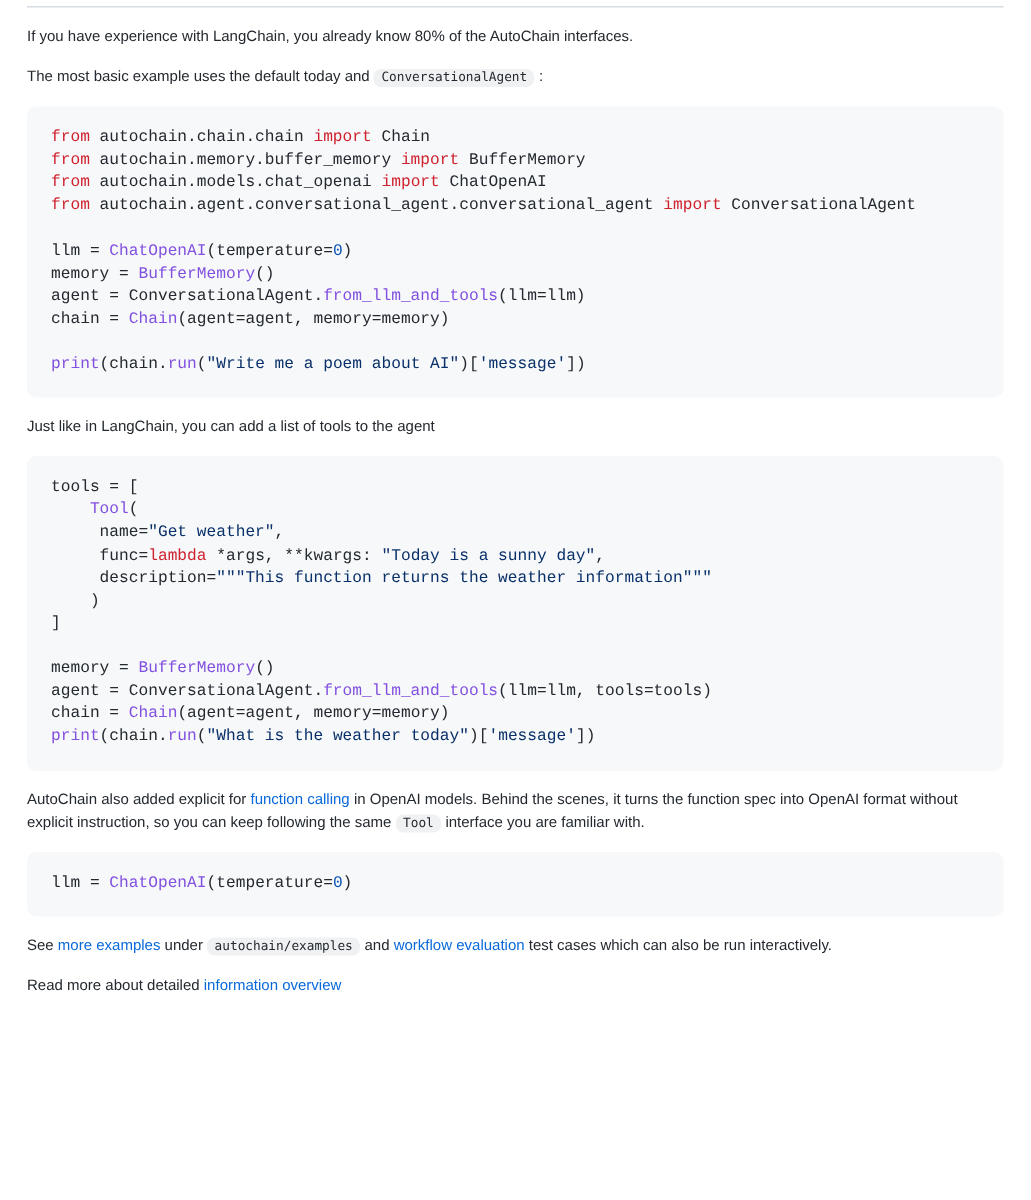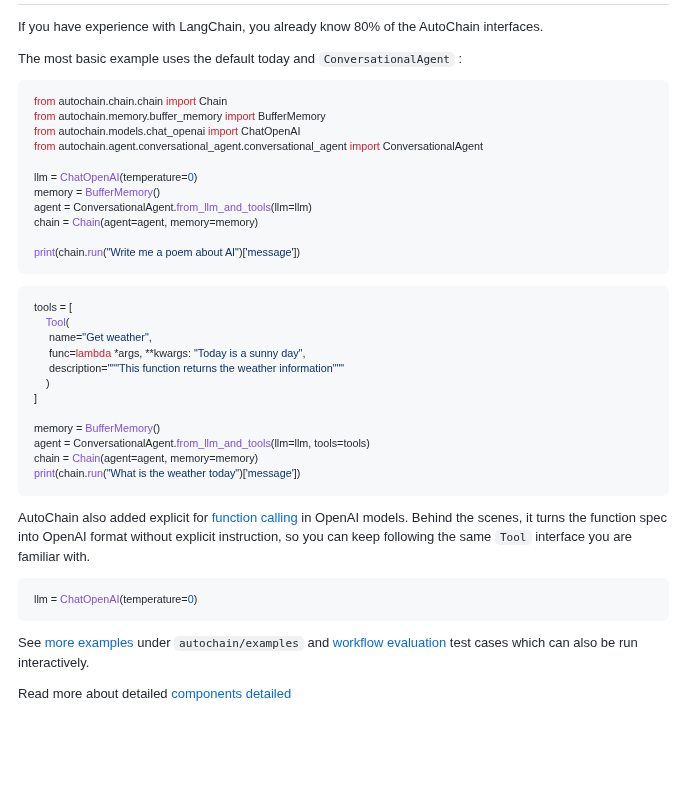--- a/index.html
+++ b/index.html
@@ -29,21 +29,21 @@
   .page {
     width: 687px;
     padding: 0 18px 8px 18px;
   }
   hr.top-divider {
     border: 0;
     border-top: 1px solid var(--c-divider);
     margin: 4px 0 0 0;
   }
   p.md-p {
-    font-size: 13px;
+    font-size: 10px;
     line-height: 1.5;
     margin: 12px 0;
     color: var(--c-text);
   }
   a.md-link {
     color: var(--c-link);
     text-decoration: none;
     cursor: pointer;
   }
   code.inline-code {
@@ -56,21 +56,21 @@
     white-space: nowrap;
   }
   pre.code-block {
     background: var(--c-codebg);
     border-radius: 6px;
     margin: 12px 0;
     padding: 14px 16px;
     overflow-x: auto;
   }
   pre.code-block code {
-    font-family: Liberation Sans, sans-serif;
+    font-family: Liberation Mono, monospace;
     font-size: 10.8px;
     line-height: 1.4;
     color: var(--c-text);
     display: block;
   }
   .code-line {
     min-height: 15.1px;
     white-space: pre;
   }
   .tok-k { color: var(--c-keyword); }
@@ -85,24 +85,25 @@
 
   <hr class="top-divider">
 
   <p class="md-p"><span>If you have experience with LangChain, you already know 80% of the AutoChain interfaces.</span></p>
 
 
   <p class="md-p"><span>The most basic example uses the default today and </span><code class="inline-code">ConversationalAgent</code><span> :</span></p>
 
   <pre class="code-block"><code><div class="code-line"><span class="tok-k">from</span><span> autochain.chain.chain </span><span class="tok-k">import</span><span> Chain</span></div><div class="code-line"><span class="tok-k">from</span><span> autochain.memory.buffer_memory </span><span class="tok-k">import</span><span> BufferMemory</span></div><div class="code-line"><span class="tok-k">from</span><span> autochain.models.chat_openai </span><span class="tok-k">import</span><span> ChatOpenAI</span></div><div class="code-line"><span class="tok-k">from</span><span> autochain.agent.conversational_agent.conversational_agent </span><span class="tok-k">import</span><span> ConversationalAgent</span></div><div class="code-line">&nbsp;</div><div class="code-line"><span>llm = </span><span class="tok-f">ChatOpenAI</span><span>(temperature=</span><span class="tok-n">0</span><span>)</span></div><div class="code-line"><span>memory = </span><span class="tok-f">BufferMemory</span><span>()</span></div><div class="code-line"><span>agent = ConversationalAgent.</span><span class="tok-f">from_llm_and_tools</span><span>(llm=llm)</span></div><div class="code-line"><span>chain = </span><span class="tok-f">Chain</span><span>(agent=agent, memory=memory)</span></div><div class="code-line">&nbsp;</div><div class="code-line"><span class="tok-f">print</span><span>(chain.</span><span class="tok-f">run</span><span>(</span><span class="tok-s">"Write me a poem about AI"</span><span>)[</span><span class="tok-s">'message'</span><span>])</span></div></code></pre>
 
+  <p class="md-p"><span>Just like in LangChain, you can add a list of tools to the agent</span></p>
 
   <pre class="code-block"><code><div class="code-line"><span>tools = [</span></div><div class="code-line"><span>    </span><span class="tok-f">Tool</span><span>(</span></div><div class="code-line"><span>     name=</span><span class="tok-s">"Get weather"</span><span>,</span></div><div class="code-line"><span>     func=</span><span class="tok-k">lambda</span><span> *args, **kwargs: </span><span class="tok-s">"Today is a sunny day"</span><span>,</span></div><div class="code-line"><span>     description=</span><span class="tok-s">"""This function returns the weather information"""</span></div><div class="code-line"><span>    )</span></div><div class="code-line"><span>]</span></div><div class="code-line">&nbsp;</div><div class="code-line"><span>memory = </span><span class="tok-f">BufferMemory</span><span>()</span></div><div class="code-line"><span>agent = ConversationalAgent.</span><span class="tok-f">from_llm_and_tools</span><span>(llm=llm, tools=tools)</span></div><div class="code-line"><span>chain = </span><span class="tok-f">Chain</span><span>(agent=agent, memory=memory)</span></div><div class="code-line"><span class="tok-f">print</span><span>(chain.</span><span class="tok-f">run</span><span>(</span><span class="tok-s">"What is the weather today"</span><span>)[</span><span class="tok-s">'message'</span><span>])</span></div></code></pre>
 
   <p class="md-p"><span>AutoChain also added explicit for </span><a class="md-link" href="#">function calling</a><span> in OpenAI models. Behind the scenes, it turns the function spec into OpenAI format without explicit instruction, so you can keep following the same </span><code class="inline-code">Tool</code><span> interface you are familiar with.</span></p>
 
   <pre class="code-block"><code><div class="code-line"><span>llm = </span><span class="tok-f">ChatOpenAI</span><span>(temperature=</span><span class="tok-n">0</span><span>)</span></div></code></pre>
 
   <p class="md-p"><span>See </span><a class="md-link" href="#">more examples</a><span> under </span><code class="inline-code">autochain/examples</code><span> and </span><a class="md-link" href="#">workflow evaluation</a><span> test cases which can also be run interactively.</span></p>
 
-  <p class="md-p"><span>Read more about detailed </span><a class="md-link" href="#">components detailed</a></p>
+  <p class="md-p"><span>Read more about detailed </span><a class="md-link" href="#">information overview</a></p>
 
 </div>
 
 </body></html>

